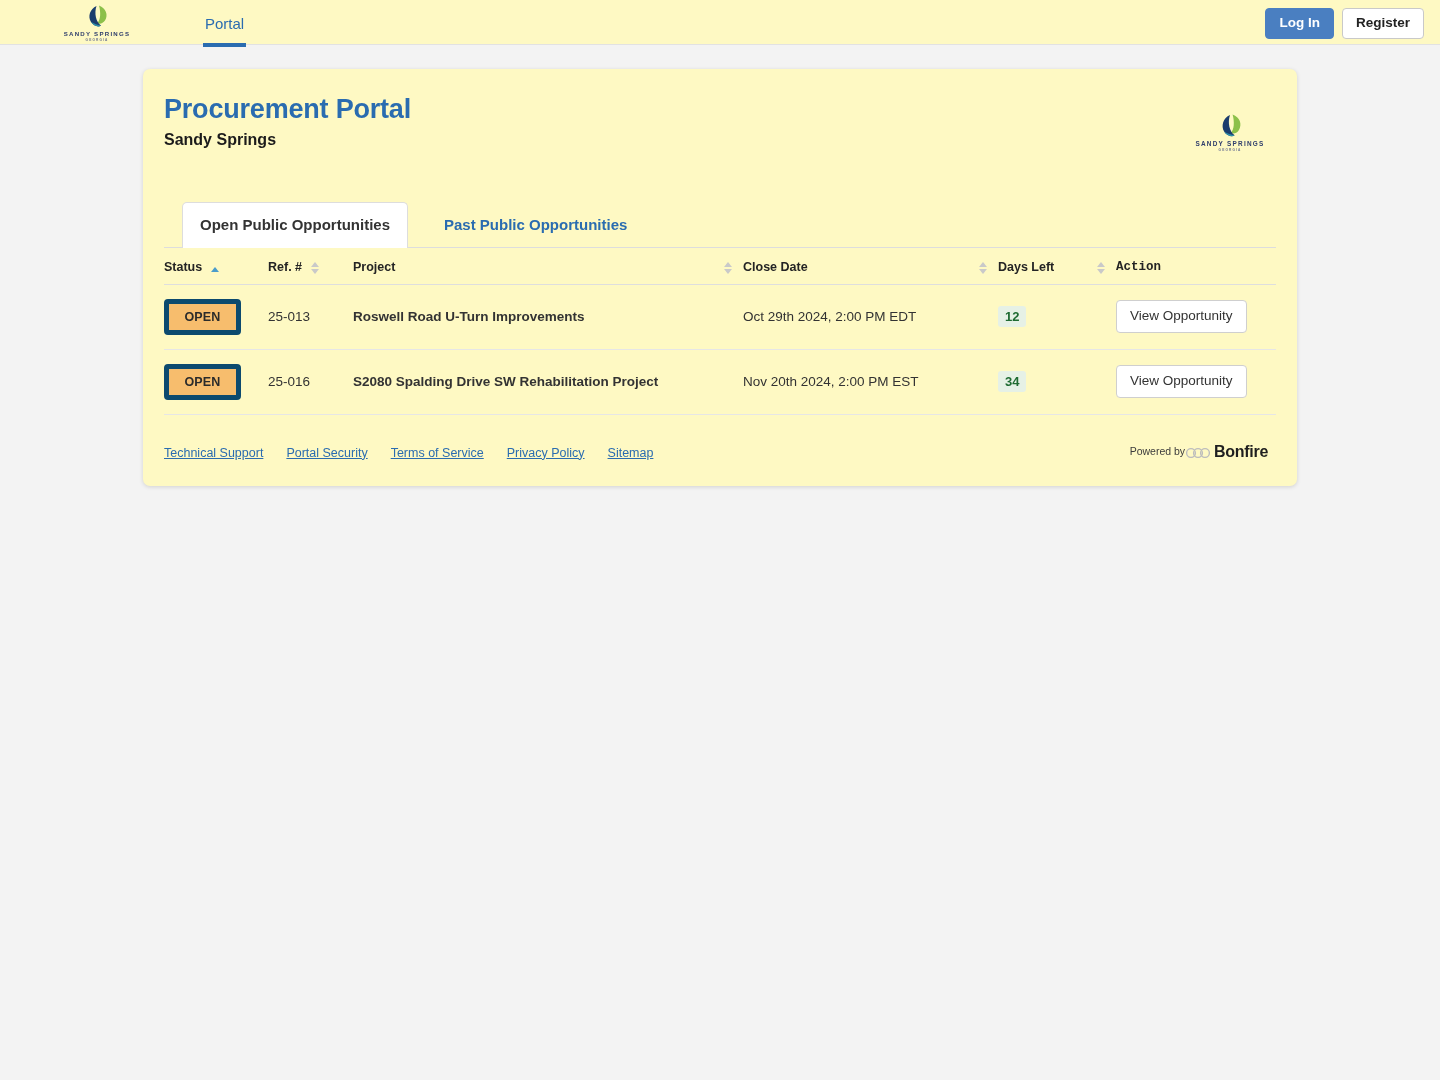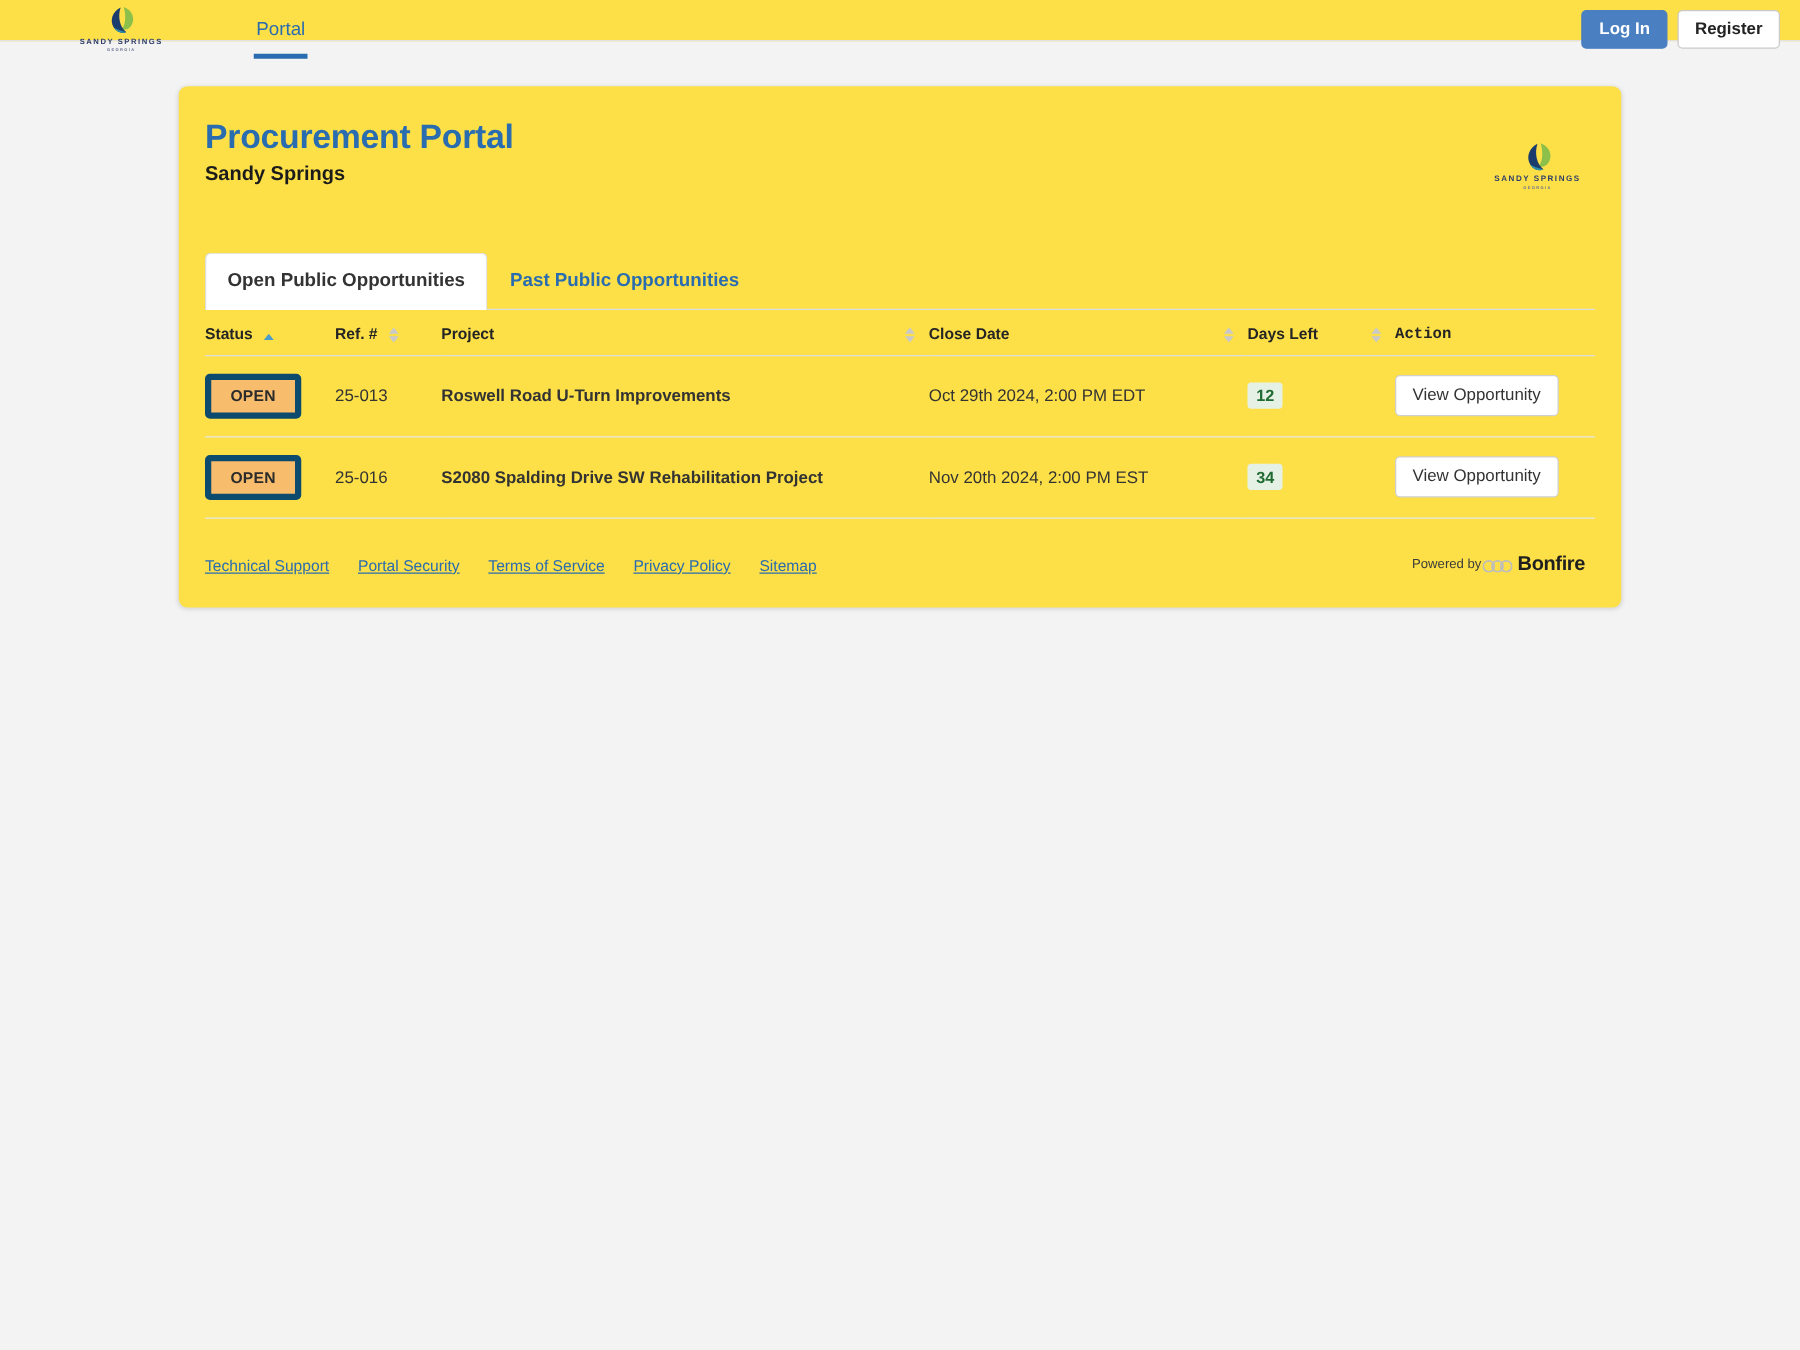--- a/index.html
+++ b/index.html
@@ -7,22 +7,22 @@
     margin: 0; padding: 0;
     width: 1440px; height: 1080px;
     background: #f3f3f3;
     font-family: "Liberation Sans", sans-serif;
     -webkit-font-smoothing: antialiased;
   }
 
   
   .navbar {
     position: relative;
-    height: 33px;
-    background: #fde047;
+    height: 45px;
+    background: #fef9c3;
     border-bottom: 1px solid #e2e2e2;
     display: flex;
     align-items: center;
   }
   .brand-logo {
     position: absolute;
     left: 57px; top: 1px;
     width: 80px; height: 44px;
     display: flex; flex-direction: column;
     align-items: center; justify-content: center;
@@ -79,21 +79,21 @@
     cursor: pointer;
     font-family: "Liberation Sans", sans-serif;
     line-height: 1.25;
   }
 
   
   .card {
     position: absolute;
     left: 143px; top: 69px;
     width: 1154px;
-    background: #fde047;
+    background: #fef9c3;
     border-radius: 7px;
     box-shadow: 0 1px 4px rgba(0,0,0,0.14);
     padding: 0 21px;
   }
   .card-head {
     display: flex;
     justify-content: space-between;
     align-items: flex-start;
     padding-top: 24px;
   }
@@ -150,20 +150,21 @@
     font-size: 15px;
     padding: 13px 17px;
     cursor: pointer;
     color: #2a6cb0;
     font-weight: 700;
     border: 1px solid transparent;
     border-bottom: none;
     margin-bottom: -1px;
     line-height: 1.25;
     background: transparent;
+    margin-left: 18px;
   }
   .tab.active {
     color: #333333;
     background: #ffffff;
     border-color: #dddddd;
     border-top-left-radius: 5px;
     border-top-right-radius: 5px;
   }
 
   

